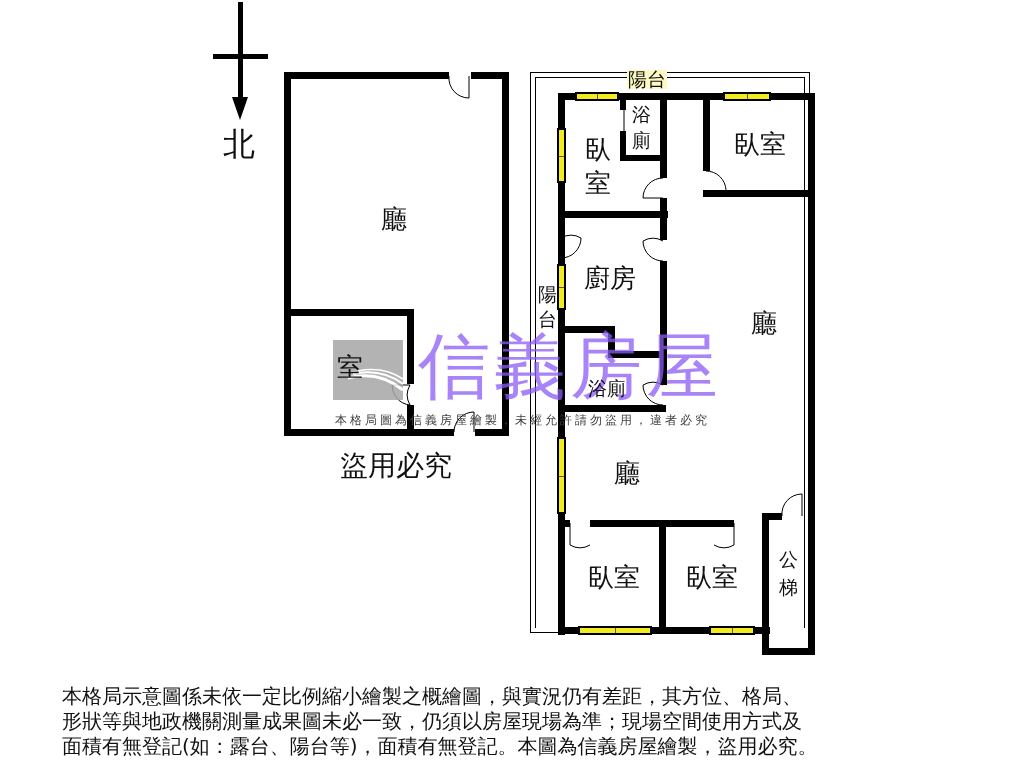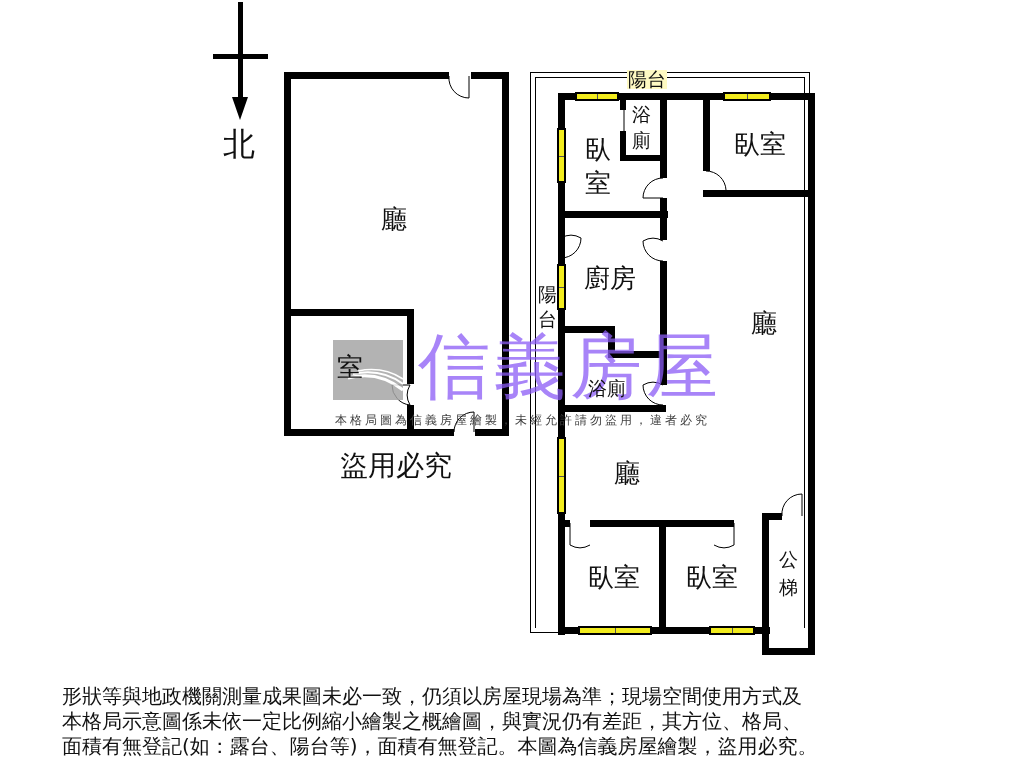--- a/index.html
+++ b/index.html
@@ -139,16 +139,16 @@
         <path d="M15 38 Q45 30 70 50" stroke="#fff" stroke-width="3" fill="none"></path>
         <path d="M20 34 Q48 28 70 44" stroke="#fff" stroke-width="2" fill="none"></path>
         <path d="M25 31 Q50 26 70 39" stroke="#fff" stroke-width="1.5" fill="none"></path>
       </svg>
   </div>
   <div class="wm-text">信義房屋</div>
   <div class="wm-sub">本格局圖為信義房屋繪製，未經允許請勿盜用，違者必究</div>
 </div>
 
 <div class="notice">
+  <div>本格局示意圖係未依一定比例縮小繪製之概繪圖，與實況仍有差距，其方位、格局、</div>
   <div>形狀等與地政機關測量成果圖未必一致，仍須以房屋現場為準；現場空間使用方式及</div>
-  <div>本格局示意圖係未依一定比例縮小繪製之概繪圖，與實況仍有差距，其方位、格局、</div>
   <div>面積有無登記(如：露台、陽台等)，面積有無登記。本圖為信義房屋繪製，盜用必究。</div>
 </div>
 
 </body></html>

